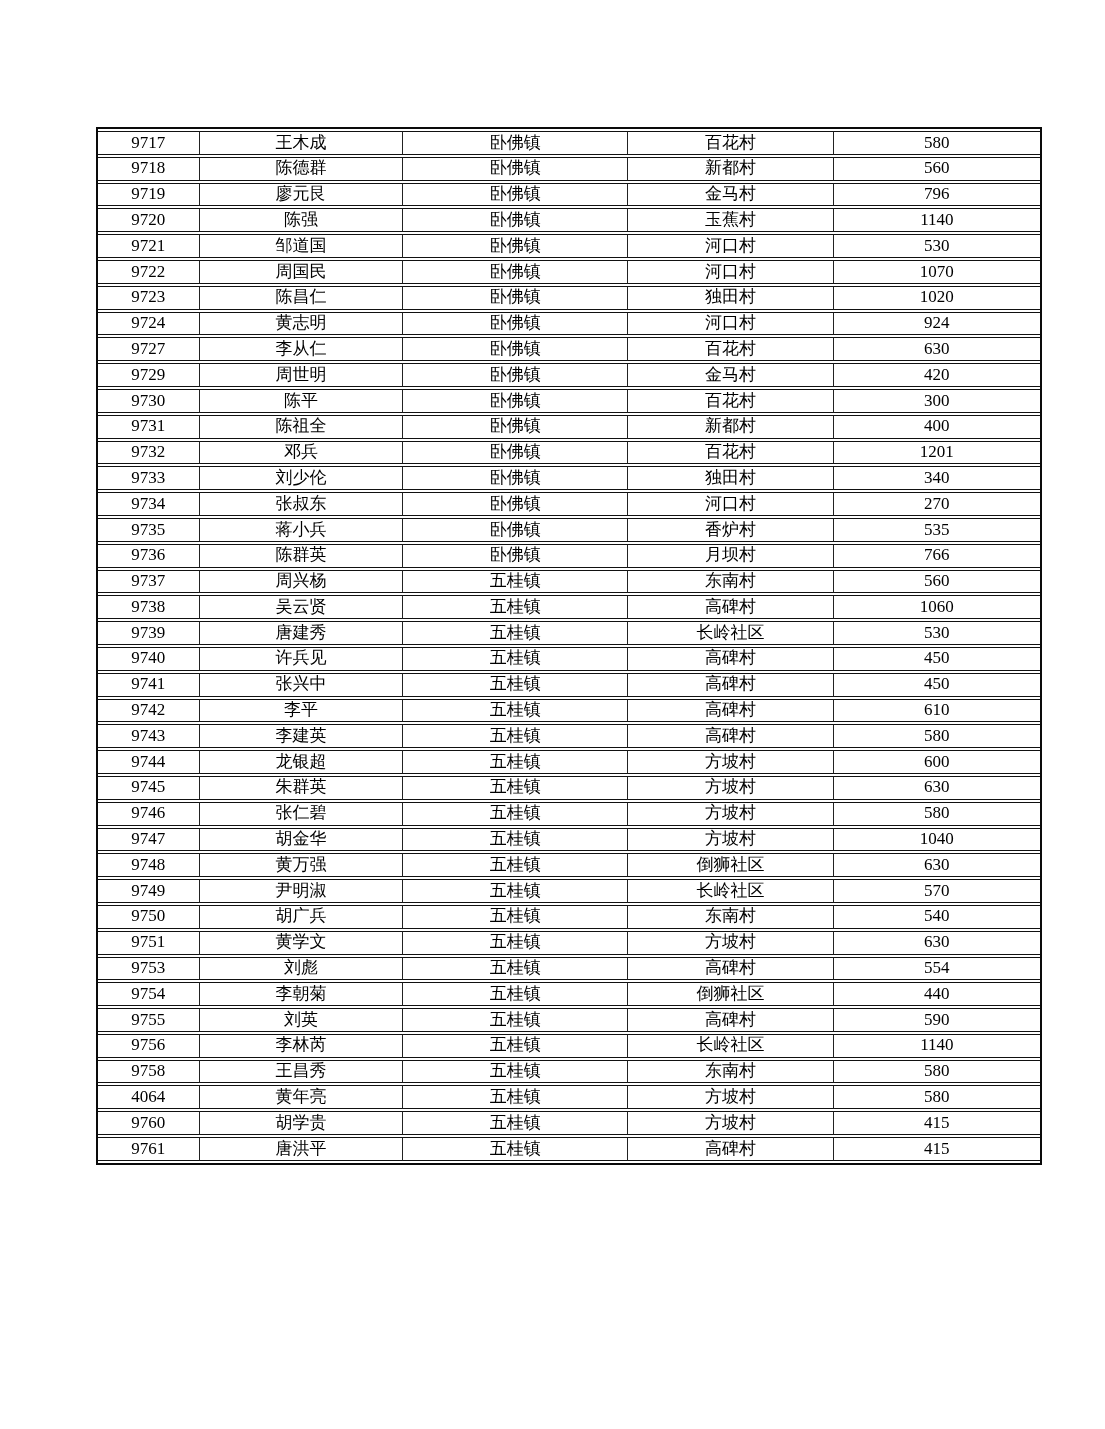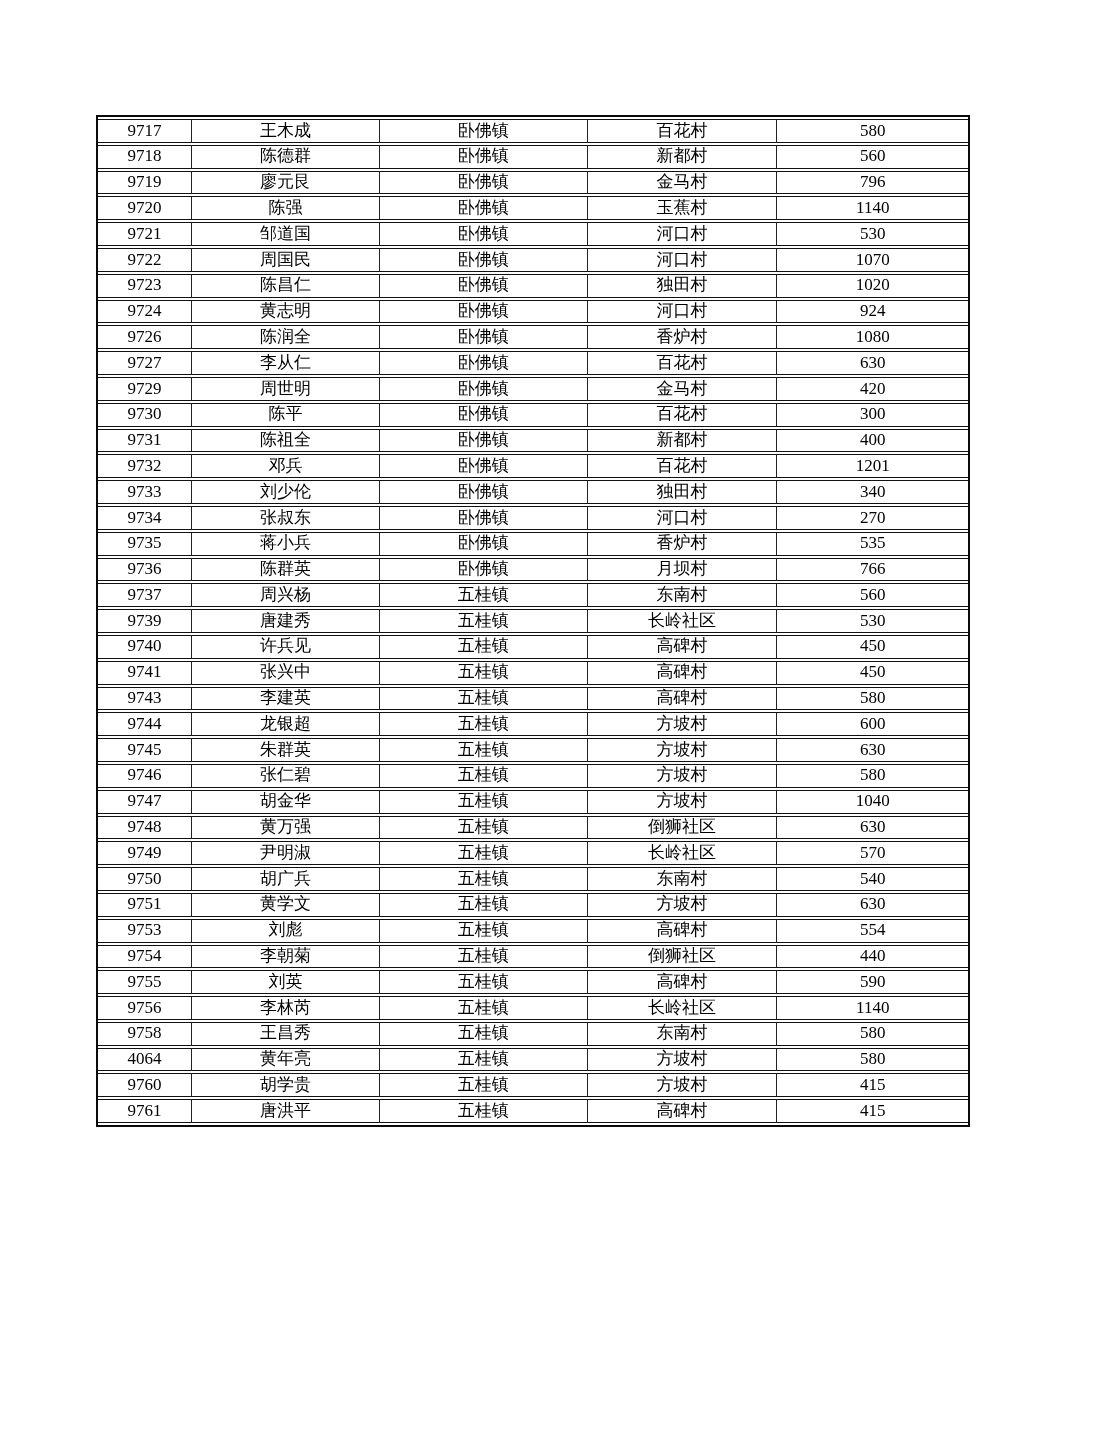--- a/index.html
+++ b/index.html
@@ -10,22 +10,22 @@
     width: 1105px;
     height: 1429px;
     background: #ffffff;
     position: relative;
     font-family: "Liberation Serif", "DejaVu Serif", serif;
     color: #000000;
   }
   .table-wrap {
     position: absolute;
     left: 96px;
-    top: 115px;
-    width: 874px;
+    top: 127px;
+    width: 946px;
   }
   table.data-table {
     width: 100%;
     table-layout: fixed;
     border-collapse: separate;
     border-spacing: 0 2px;
     border: 2px solid #0a0a0a;
   }
   table.data-table td {
     height: 21.8px;
@@ -112,27 +112,20 @@
           <td>1020</td>
         </tr>
         <tr>
           <td>9724</td>
           <td>黄志明</td>
           <td>卧佛镇</td>
           <td>河口村</td>
           <td>924</td>
         </tr>
         <tr>
-          <td>9726</td>
-          <td>陈润全</td>
-          <td>卧佛镇</td>
-          <td>香炉村</td>
-          <td>1080</td>
-        </tr>
-        <tr>
           <td>9727</td>
           <td>李从仁</td>
           <td>卧佛镇</td>
           <td>百花村</td>
           <td>630</td>
         </tr>
         <tr>
           <td>9729</td>
           <td>周世明</td>
           <td>卧佛镇</td>
@@ -189,39 +182,53 @@
           <td>766</td>
         </tr>
         <tr>
           <td>9737</td>
           <td>周兴杨</td>
           <td>五桂镇</td>
           <td>东南村</td>
           <td>560</td>
         </tr>
         <tr>
+          <td>9738</td>
+          <td>吴云贤</td>
+          <td>五桂镇</td>
+          <td>高碑村</td>
+          <td>1060</td>
+        </tr>
+        <tr>
           <td>9739</td>
           <td>唐建秀</td>
           <td>五桂镇</td>
           <td>长岭社区</td>
           <td>530</td>
         </tr>
         <tr>
           <td>9740</td>
           <td>许兵见</td>
           <td>五桂镇</td>
           <td>高碑村</td>
           <td>450</td>
         </tr>
         <tr>
           <td>9741</td>
           <td>张兴中</td>
           <td>五桂镇</td>
           <td>高碑村</td>
           <td>450</td>
+        </tr>
+        <tr>
+          <td>9742</td>
+          <td>李平</td>
+          <td>五桂镇</td>
+          <td>高碑村</td>
+          <td>610</td>
         </tr>
         <tr>
           <td>9743</td>
           <td>李建英</td>
           <td>五桂镇</td>
           <td>高碑村</td>
           <td>580</td>
         </tr>
         <tr>
           <td>9744</td>

